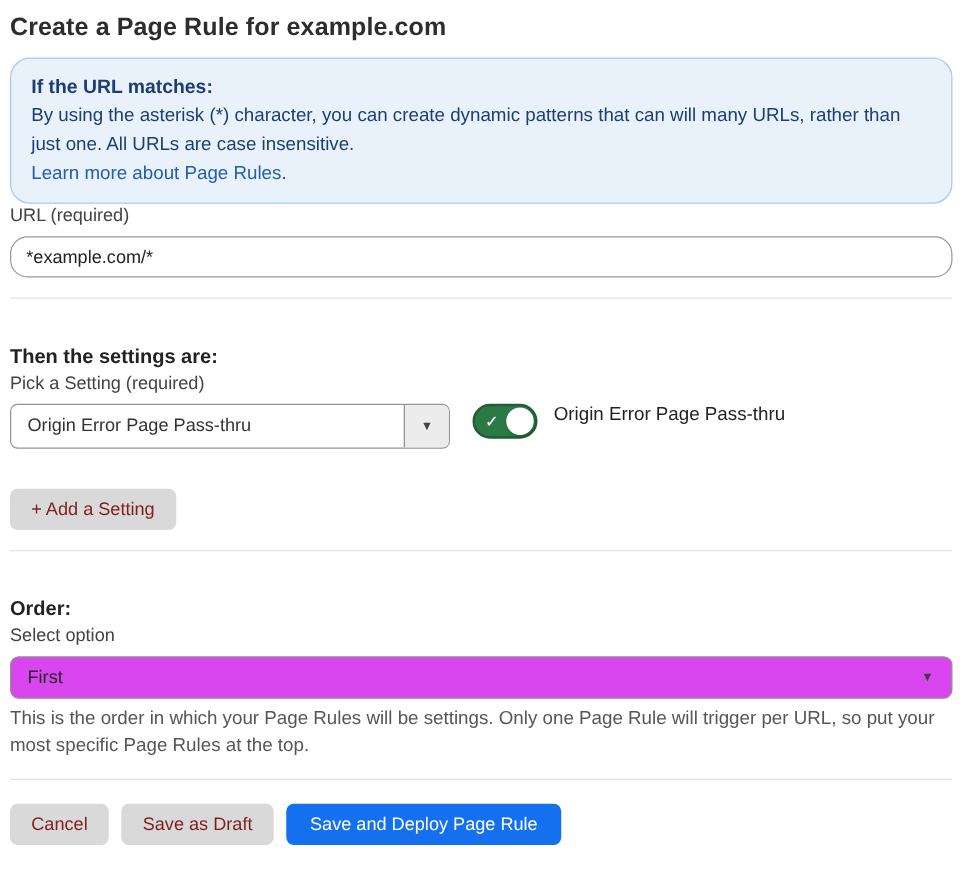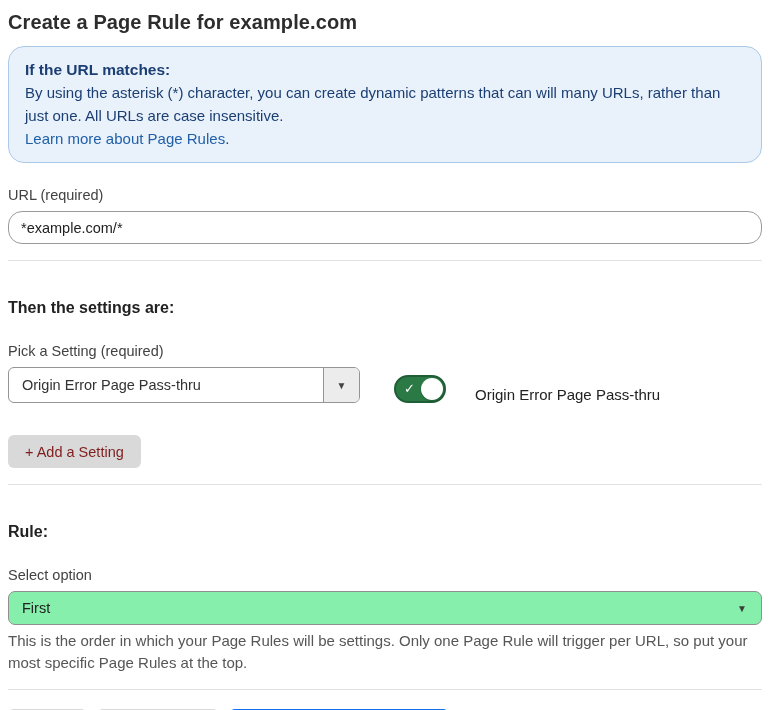--- a/index.html
+++ b/index.html
@@ -35,21 +35,20 @@
     color:var(--info-text);
     font-size:15px;line-height:23px;
   }
   .info-box .info-heading{font-weight:700;font-size:15.5px;}
   .info-box a.learn-link{
     color:var(--link-blue);
     cursor:pointer;
   }
 
   .field-label{
-    margin-top:22px;
     font-size:14.5px;line-height:20px;color:#424242;
   }
 
   .url-input{
     display:block;width:100%;
     margin-top:6px;height:33px;
     border:1px solid #9a9a9a;border-radius:14px;
     padding:0 12px;font-size:14.5px;color:#222;
     font-family:"Liberation Sans","DejaVu Sans",sans-serif;
     background:#fff;outline:none;
@@ -65,21 +64,21 @@
     margin-top:16px;
   }
 
   h2.section-heading{
     margin-top:36px;
     font-size:16px;line-height:22px;font-weight:700;color:#222;
   }
 
   .setting-row{
     margin-top:6px;
-    display:flex;align-items:flex-end;gap:16px;
+    display:flex;align-items:flex-start;
   }
 
   .setting-select{
     width:352px;height:36px;
     border:1px solid #949494;border-radius:6px;
     background:#fff;display:flex;align-items:stretch;
     overflow:hidden;cursor:pointer;
   }
   .setting-select .select-text{
     flex:1;display:flex;align-items:center;
@@ -122,21 +121,21 @@
     padding:0 17px;cursor:pointer;
   }
   .btn.primary{
     background:var(--primary-blue);color:#fff;padding:0 19px;
   }
   .add-setting-btn{margin-top:32px;}
 
   .order-select{
     margin-top:6px;width:100%;height:34px;
     border:1px solid #8f8f8f;border-radius:7px;
-    background:#86efac;display:flex;align-items:center;
+    background:#d946ef;display:flex;align-items:center;
     padding:0 14px 0 13px;cursor:pointer;
   }
   .order-select .select-text{
     flex:1;font-size:14.5px;color:#222;
   }
   .order-select .caret{font-size:10px;color:#3d3d3d;}
 
   .order-helper{
     margin-top:5px;max-width:745px;
     font-size:15px;line-height:21.5px;color:#565656;
@@ -179,21 +178,21 @@
       <span class="check">✓</span>
       <span class="knob"></span>
     </div>
     <span class="toggle-label">Origin Error Page Pass-thru</span>
   </div>
 
   <button class="btn add-setting-btn">+ Add a Setting</button>
 
   <hr class="divider">
 
-  <h2 class="section-heading">Rule:</h2>
+  <h2 class="section-heading">Order:</h2>
 
   <div class="field-label">Select option</div>
 
   <div class="order-select">
     <span class="select-text">First</span>
     <span class="caret">▼</span>
   </div>
 
   <div class="order-helper">This is the order in which your Page Rules will be settings. Only one Page Rule will trigger per URL, so put your most specific Page Rules at the top.</div>
 

